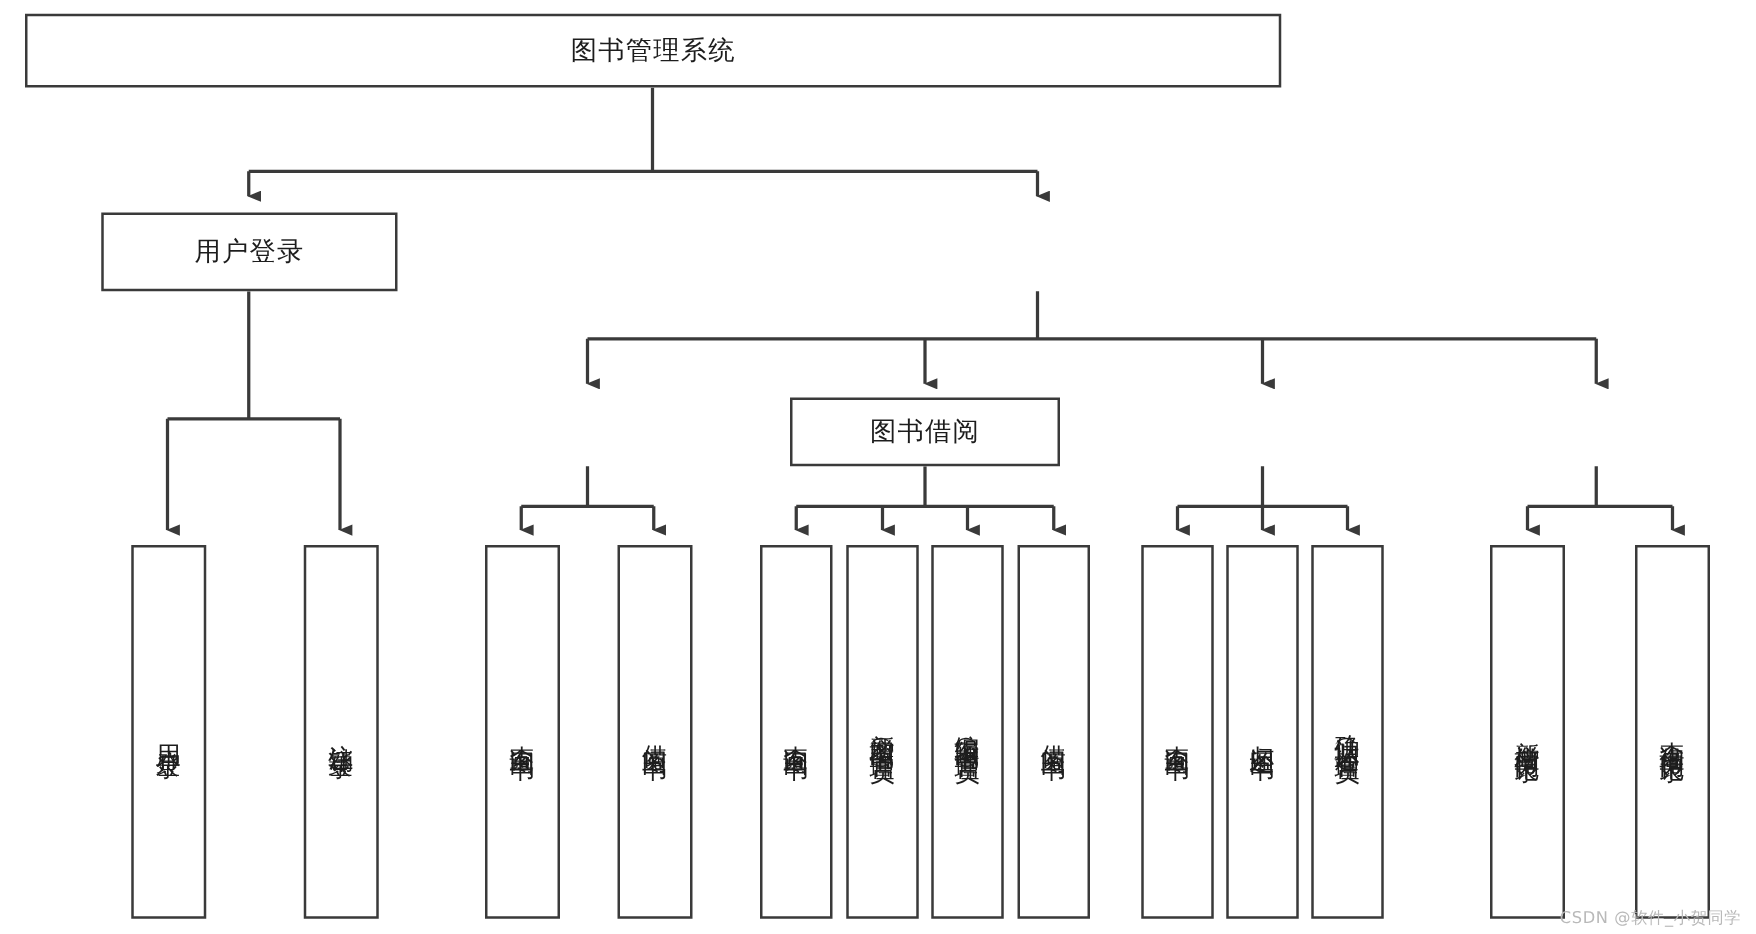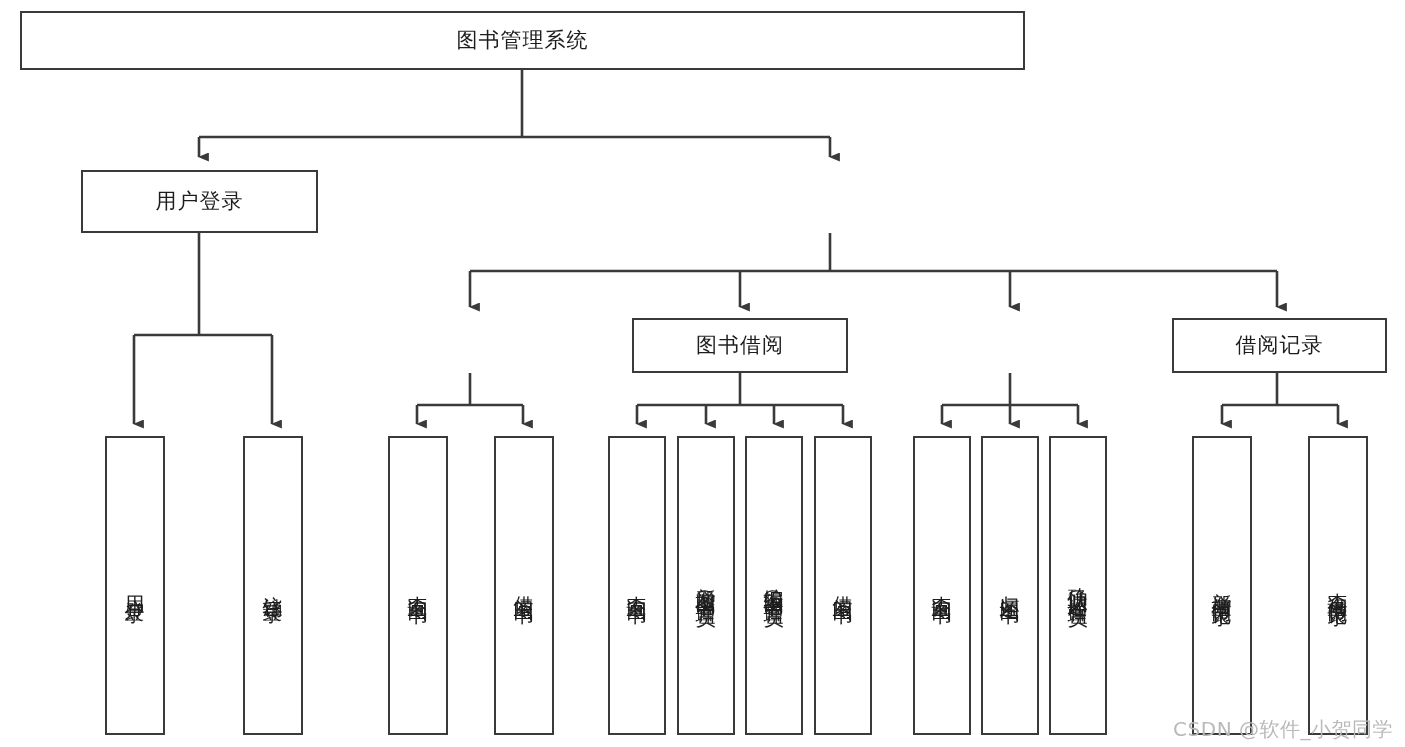--- a/index.html
+++ b/index.html
@@ -54,21 +54,21 @@
     font-size: 20px;
     line-height: 1.5;
     letter-spacing: 3px;
     white-space: nowrap;
     max-height: 290px;
   }
   #watermark {
     position: absolute;
     right: 8px;
     bottom: 4px;
-    font-size: 20px;
+    font-size: 13px;
     color: #b9b9b9;
     letter-spacing: 0.5px;
     z-index: 5;
     white-space: nowrap;
     font-family: "DejaVu Sans", "Liberation Sans", sans-serif;
   }
 </style>
 </head>
 <body>
 
@@ -128,23 +128,20 @@
     <span class="label">图书管理系统</span>
   </div>
 
   <div class="node" style="left:81px; top:170px; width:237px; height:63px;">
     <span class="label">用户登录</span>
   </div>
 
   <div class="node" style="left:632px; top:318px; width:216px; height:55px;">
     <span class="label">图书借阅</span>
   </div>
-  <div class="node" style="left:1172px; top:318px; width:215px; height:55px;">
-    <span class="label">借阅记录</span>
-  </div>
 
   <div class="node leaf" style="left:105px; top:436px; width:60px; height:299px;">
     <span class="label">用户登录</span>
   </div>
   <div class="node leaf" style="left:243px; top:436px; width:60px; height:299px;">
     <span class="label">注销登录</span>
   </div>
 
   <div class="node leaf" style="left:388px; top:436px; width:60px; height:299px;">
     <span class="label">查询图书</span>

